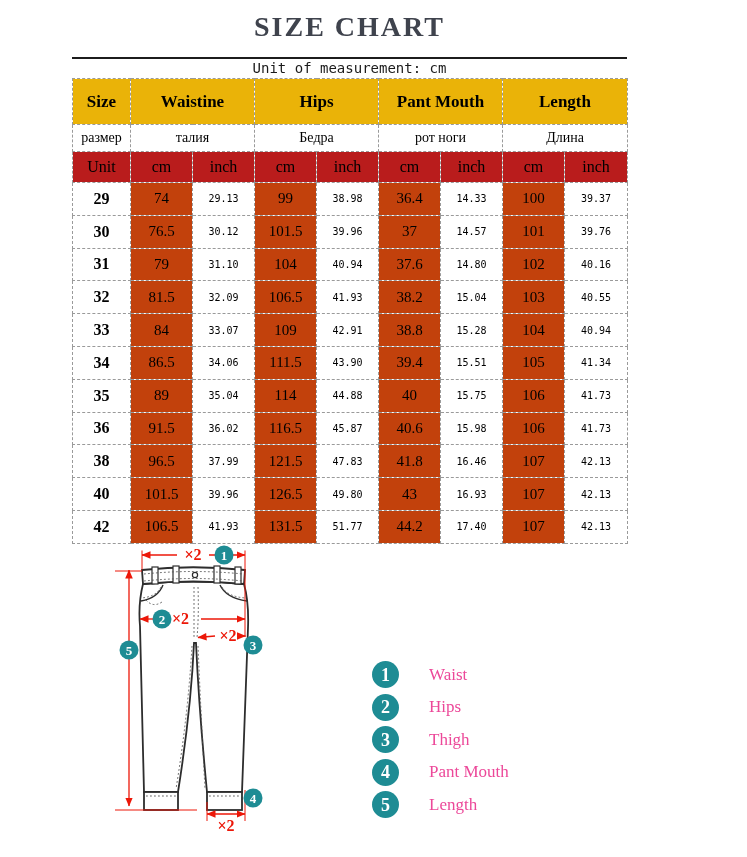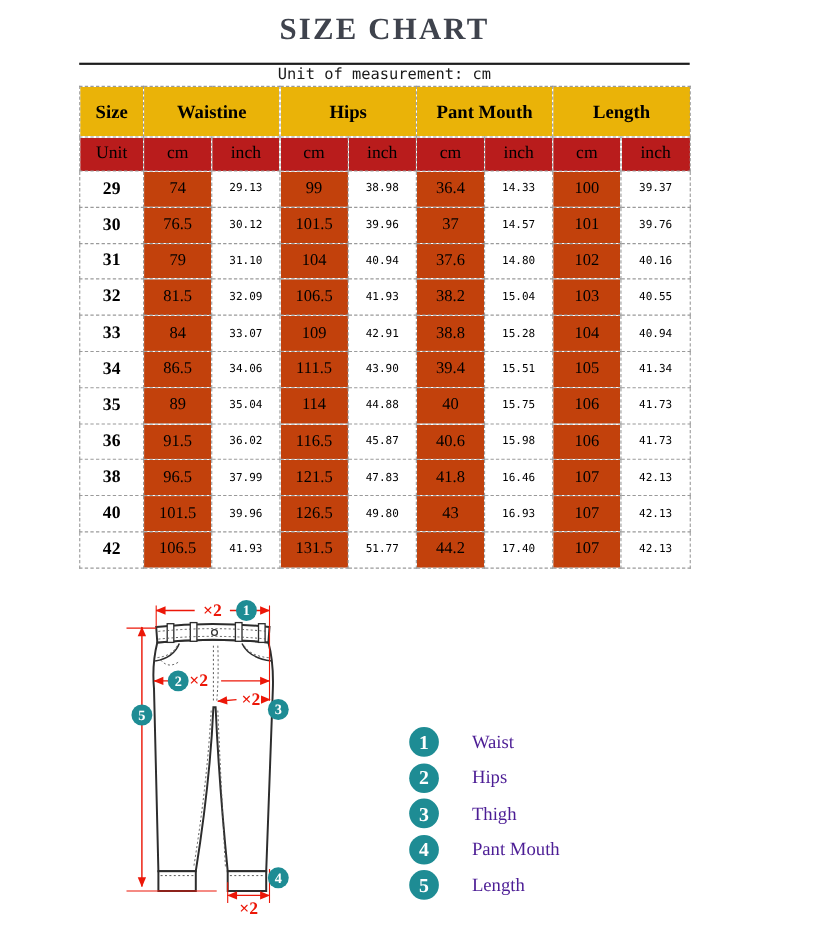--- a/index.html
+++ b/index.html
@@ -42,21 +42,21 @@
     position:absolute;left:372px;top:661px;display:flex;
     flex-direction:column;gap:5.5px;
   }
   .legend-row{display:flex;align-items:center;height:27px;}
   .lg-circle{
     width:27px;height:27px;border-radius:50%;background:#1e8c94;
     display:flex;align-items:center;justify-content:center;flex:0 0 27px;
   }
   .lg-num{color:#ffffff;font-size:18px;font-weight:bold;line-height:1;
     font-family:"Liberation Serif", serif;}
-  .lg-label{margin-left:30px;font-size:17px;color:#4c1d95;
+  .lg-label{margin-left:30px;font-size:17px;color:#ec4899;
     font-family:"Liberation Serif", serif;}
   svg text.x2{
     fill:#ec1708;font-size:16px;font-weight:bold;
     font-family:"Liberation Serif", serif;
   }
   svg text.badge{
     fill:#ffffff;font-size:13px;font-weight:bold;
     font-family:"Liberation Serif", serif;text-anchor:middle;
   }
 </style>
@@ -80,20 +80,27 @@
         <col style="width:62px">
         <col style="width:63px">
     </colgroup>
     <thead>
       <tr class="hdr-row">
         <th>Size</th>
         <th colspan="2">Waistine</th>
         <th colspan="2">Hips</th>
         <th colspan="2">Pant Mouth</th>
         <th colspan="2">Length</th>
+      </tr>
+      <tr class="rus-row">
+        <td>размер</td>
+        <td colspan="2">талия</td>
+        <td colspan="2">Бедра</td>
+        <td colspan="2">рот ноги</td>
+        <td colspan="2">Длина</td>
       </tr>
       <tr class="unit-row">
         <td>Unit</td>
         <td>cm</td>
         <td>inch</td>
         <td>cm</td>
         <td>inch</td>
         <td>cm</td>
         <td>inch</td>
         <td>cm</td>

